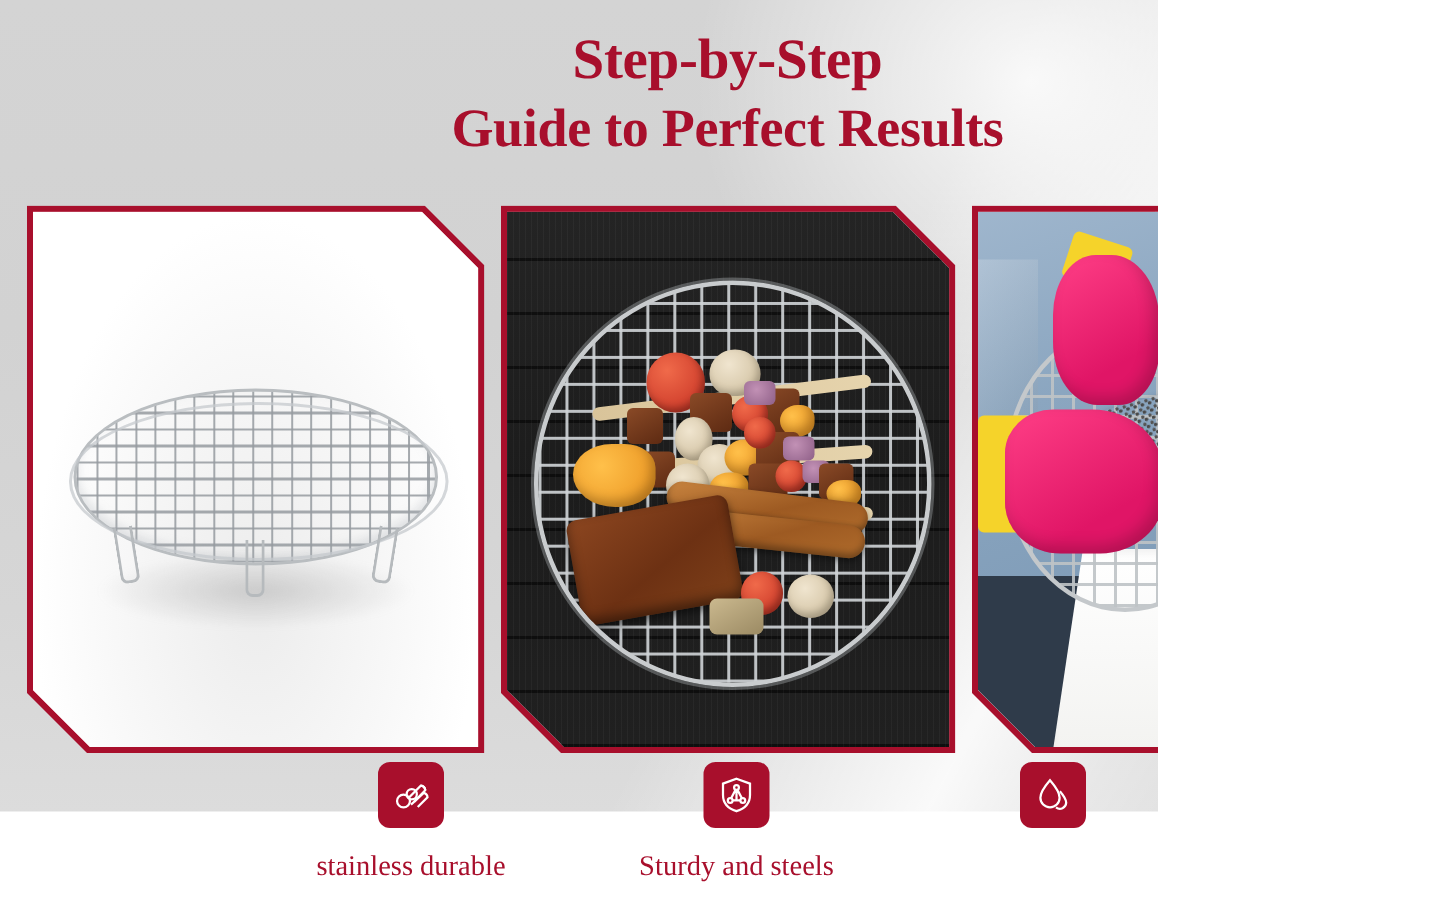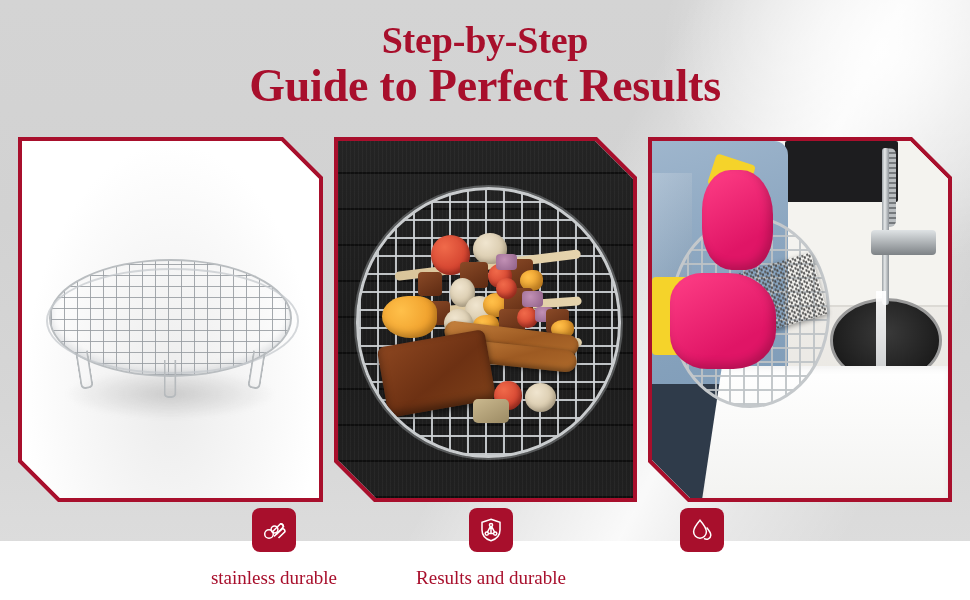--- a/index.html
+++ b/index.html
@@ -1,21 +1,21 @@
 <!DOCTYPE html>
 <html><head>
 <meta charset="utf-8">
 <style>
   html,body{margin:0;padding:0;}
   body{
     width:970px;height:600px;overflow:hidden;
     font-family:"Liberation Serif", serif;
     background:#ffffff;
   }
-  #stage{position:relative;width:970px;height:600px;overflow:hidden;}
+  #stage{position:relative;width:772px;height:600px;overflow:hidden;}
 
   
   .bg-gray{
     position:absolute;left:0;top:0;width:970px;height:542px;
     background:
       linear-gradient(118deg,
         rgba(255,255,255,0) 55%,
         rgba(255,255,255,.55) 66%,
         rgba(255,255,255,.85) 72%,
         rgba(255,255,255,.35) 80%,
@@ -30,21 +30,21 @@
     background:radial-gradient(ellipse at 75% 18%, rgba(255,255,255,.85) 0%, rgba(255,255,255,0) 62%);
     pointer-events:none;
   }
 
   
   .title{
     position:absolute;left:0;top:18px;width:970px;text-align:center;
     color:#A80F2C;font-weight:bold;font-size:38px;line-height:45px;
     letter-spacing:-0.2px;
   }
-  .title .l2{font-size:46px;}
+  .title .l2{font-size:36px;}
 
   
   .panel{
     position:absolute;
     background:#A80F2C;
     -webkit-clip-path:polygon(0 0, calc(100% - 40px) 0, 100% 40px, 100% 100%, 40px 100%, 0 calc(100% - 40px));
     clip-path:polygon(0 0, calc(100% - 40px) 0, 100% 40px, 100% 100%, 40px 100%, 0 calc(100% - 40px));
   }
   .panel-inner{
     position:absolute;left:4px;top:4px;right:4px;bottom:4px;
@@ -313,21 +313,21 @@
     <div class="feature" id="feat2">
       <div class="feat-icon">
         <svg width="26" height="26" viewBox="0 0 26 26" fill="none" stroke="#ffffff" stroke-width="1.5">
           <path d="M13 2.2 L22 5.4 V13 c0 6.2-4.4 9.4-9 10.8 C8.4 22.4 4 19.2 4 13 V5.4 Z"></path>
           <circle cx="13" cy="8" r="1.6"></circle>
           <circle cx="8.8" cy="16.6" r="1.6"></circle>
           <circle cx="17.2" cy="16.6" r="1.6"></circle>
           <path d="M13 9.6 V16.6 M10.4 16.6 H15.6 M12.2 9.9 L9.4 15.2 M13.8 9.9 L16.6 15.2"></path>
         </svg>
       </div>
-      <div class="feat-label">Results and durable</div>
+      <div class="feat-label">Sturdy and steels</div>
     </div>
 
     <div class="feature" id="feat3">
       <div class="feat-icon">
         <svg width="26" height="26" viewBox="0 0 26 26" fill="none" stroke="#ffffff" stroke-width="1.5">
           <path d="M11 3.2 C11 3.2 4.6 10.6 4.6 14.8 A6.4 6.4 0 0 0 17.4 14.8 C17.4 10.6 11 3.2 11 3.2 Z"></path>
           <path d="M17.6 10.5 C17.6 10.5 21.8 15.4 21.8 18.2 A4.2 4.2 0 0 1 15 21.3"></path>
         </svg>
       </div>
     </div>

